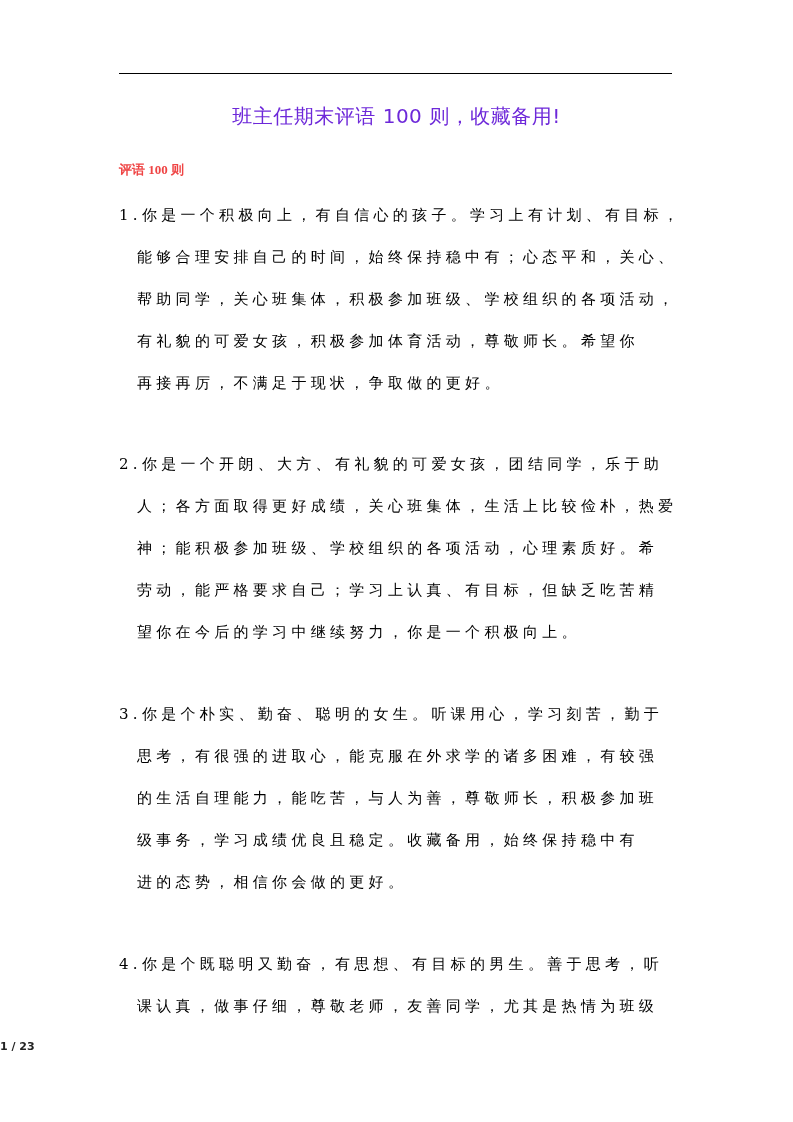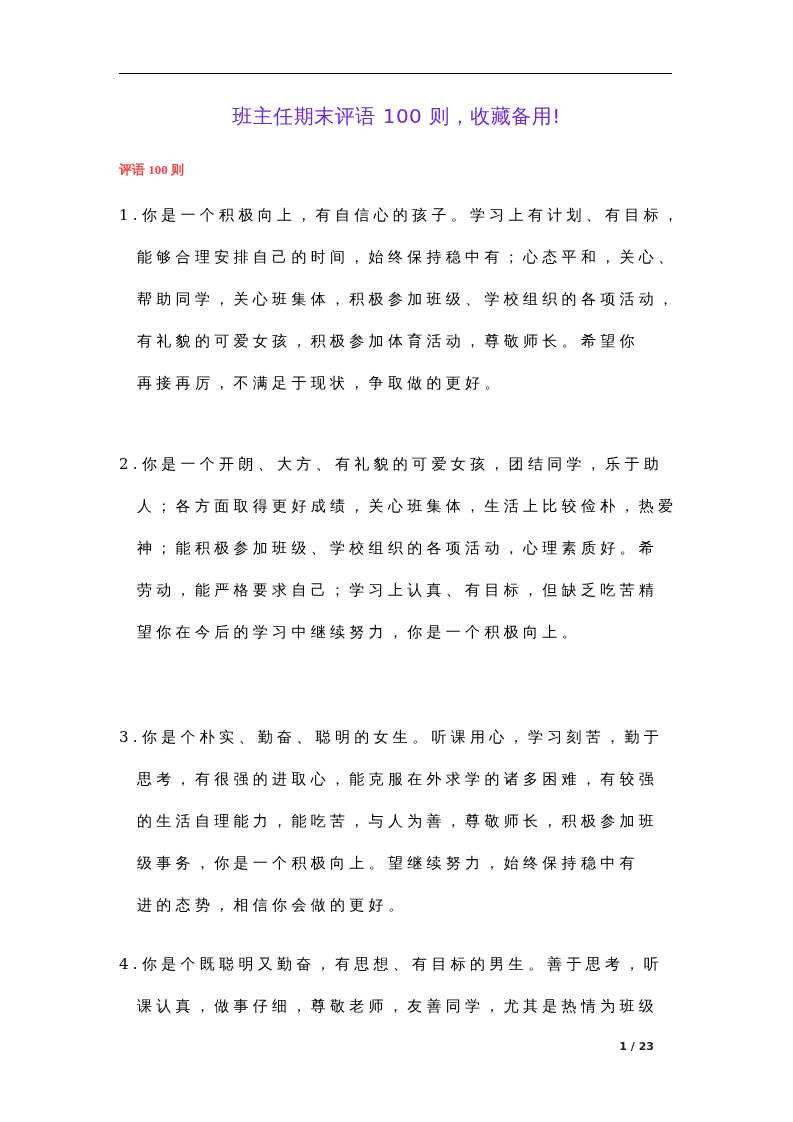--- a/index.html
+++ b/index.html
@@ -56,21 +56,21 @@
       white-space: nowrap;
       color: #000000;
       font-weight: 500;
     }
     .line.indent { padding-left: 18px; }
     .page-number {
       position: absolute;
       left: 0;
       width: 654px;
       top: 1040px;
-      text-align: right;
+      text-align: left;
       font-family: "DejaVu Sans", "Liberation Sans", sans-serif;
       font-size: 11px;
       font-weight: bold;
       color: #222;
     }
   </style>
 </head>
 <body>
 
 <div class="header-rule"></div>
@@ -88,25 +88,25 @@
 </div>
 
 <div class="entry" style="top:451px;">
   <div class="line">2.你是一个开朗、大方、有礼貌的可爱女孩，团结同学，乐于助</div>
   <div class="line indent">人；各方面取得更好成绩，关心班集体，生活上比较俭朴，热爱</div>
   <div class="line indent">神；能积极参加班级、学校组织的各项活动，心理素质好。希</div>
   <div class="line indent">劳动，能严格要求自己；学习上认真、有目标，但缺乏吃苦精</div>
   <div class="line indent">望你在今后的学习中继续努力，你是一个积极向上。</div>
 </div>
 
-<div class="entry" style="top:701px;margin-top:23px;">
+<div class="entry" style="top:701px;">
   <div class="line">3.你是个朴实、勤奋、聪明的女生。听课用心，学习刻苦，勤于</div>
   <div class="line indent">思考，有很强的进取心，能克服在外求学的诸多困难，有较强</div>
   <div class="line indent">的生活自理能力，能吃苦，与人为善，尊敬师长，积极参加班</div>
-  <div class="line indent">级事务，你是一个积极向上。望继续努力，始终保持稳中有</div>
+  <div class="line indent">级事务，学习成绩优良且稳定。收藏备用，始终保持稳中有</div>
   <div class="line indent">进的态势，相信你会做的更好。</div>
 </div>
 
 <div class="entry" style="top:951px;">
   <div class="line">4.你是个既聪明又勤奋，有思想、有目标的男生。善于思考，听</div>
   <div class="line indent">课认真，做事仔细，尊敬老师，友善同学，尤其是热情为班级</div>
 </div>
 
 <div class="page-number">1 / 23</div>
 

